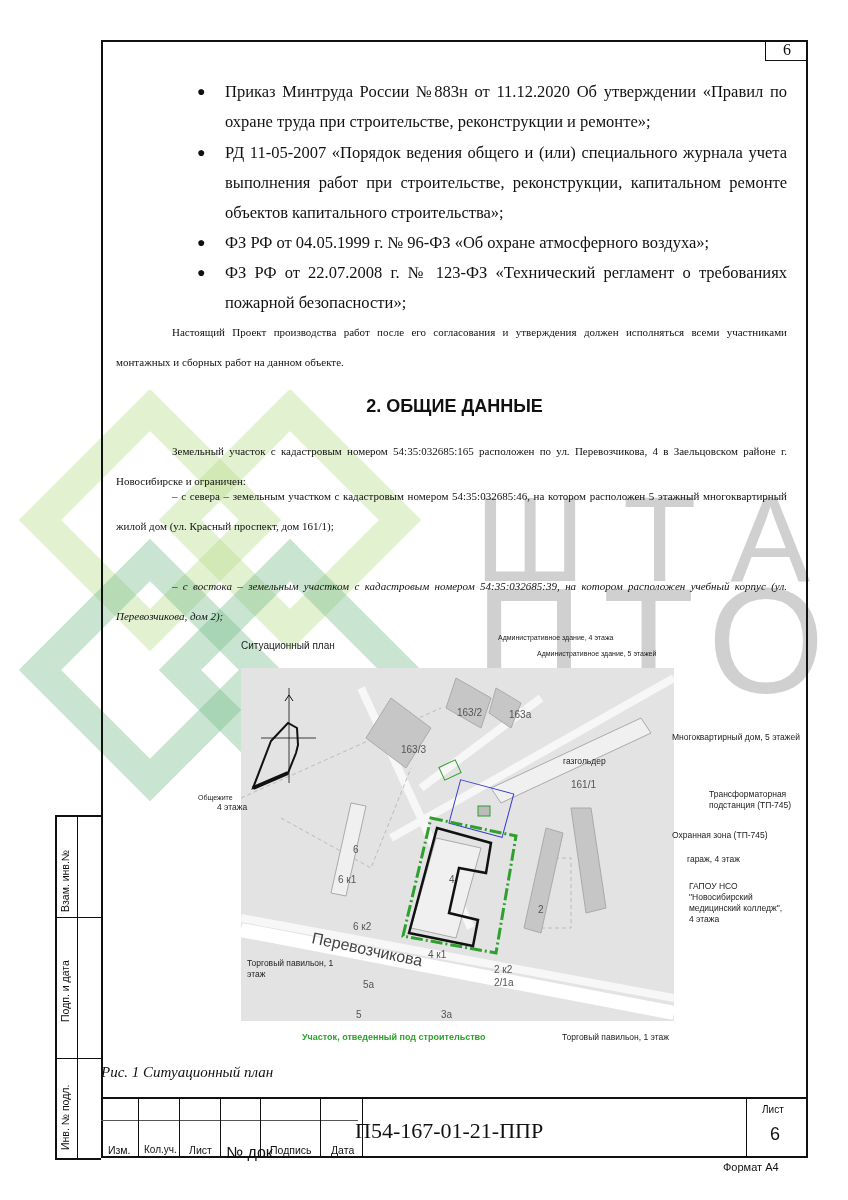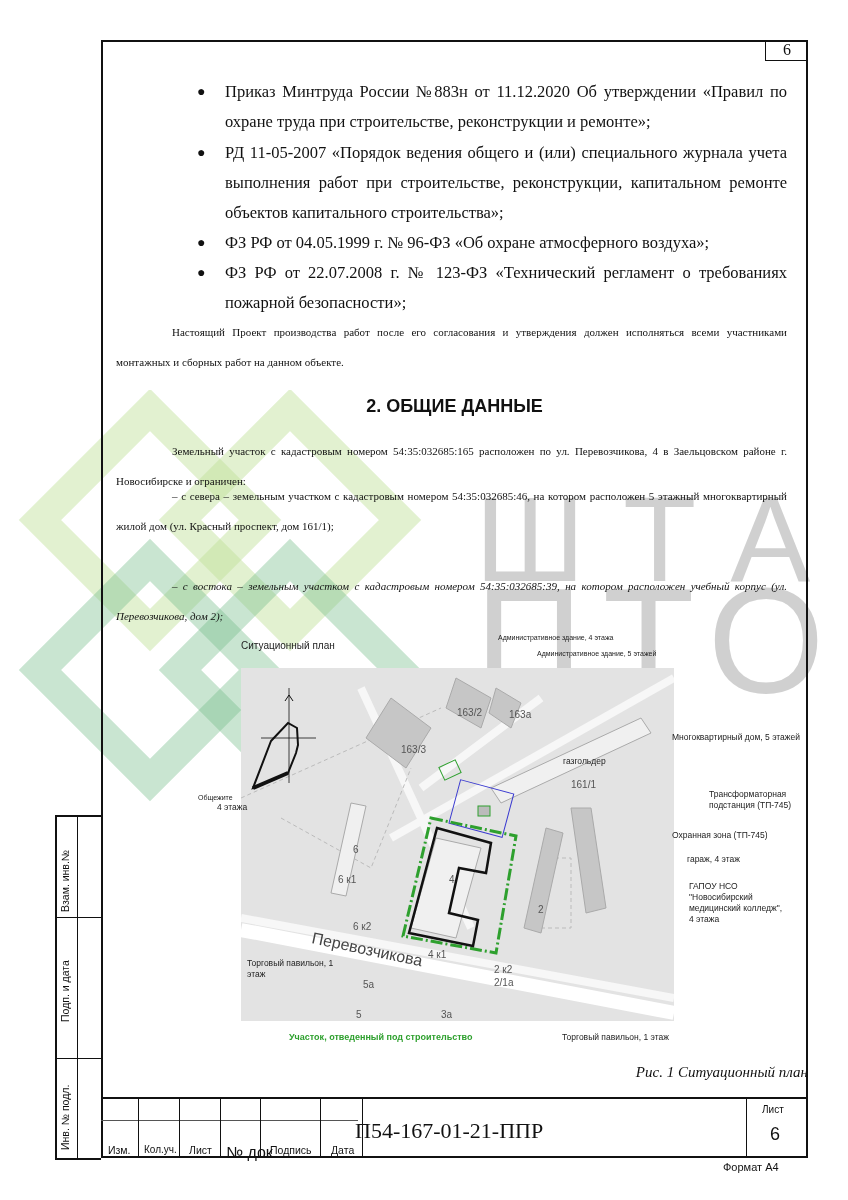--- a/index.html
+++ b/index.html
@@ -15,21 +15,21 @@
     .indent { text-indent: 56px; }
 
     
     .wm { position: absolute; pointer-events: none; }
     .wm-text { position: absolute; font-family: "Liberation Sans", sans-serif; color: rgba(120,120,120,0.35); font-weight: normal; }
 
     
     .map { position: absolute; left: 241px; top: 668px; width: 433px; height: 353px; background: #e3e3e3; overflow: hidden; }
     .map-label { position: absolute; font-family: "Liberation Sans", sans-serif; font-size: 8.5px; color: #222; line-height: 11px; padding-left: 32px; }
     .map-title { position: absolute; left: 241px; top: 640px; font-family: "Liberation Sans", sans-serif; font-size: 10px; color: #222; }
-    .caption { position: absolute; left: 101px; width: 707px; top: 1064px; text-align: right; font-style: italic; font-size: 15px; }
+    .caption { position: absolute; left: 101px; width: 707px; top: 1064px; text-align: left; font-style: italic; font-size: 15px; }
     .green-label { color: #2ea02e; font-weight: bold; font-size: 9px; }
 
     
     .tb { position: absolute; left: 101px; top: 1097px; width: 707px; height: 61px; border-top: 2px solid #111; box-sizing: border-box; }
     .tb-cell { position: absolute; box-sizing: border-box; font-family: "Liberation Sans", sans-serif; font-size: 10.5px; }
     .tb-vline { position: absolute; top: 0; width: 0; border-left: 1.5px solid #111; height: 59px; }
     .tb-hline { position: absolute; height: 0; border-top: 1px solid #555; }
     .doc-code { position: absolute; left: 355px; top: 1118px; font-size: 22px; font-family: "Liberation Serif", serif; }
     .format { position: absolute; left: 723px; top: 1161px; font-family: "Liberation Sans", sans-serif; font-size: 11px; }
 
@@ -153,21 +153,21 @@
 <div class="map-label" style="left:640px;top:732px;width:140px;">Многоквартирный дом, 5 этажей</div>
 <div class="map-label" style="left:531px;top:756px;">газгольдер</div>
 <div class="map-label" style="left:653px;top:789px;width:100px;margin-left:24px;">Трансформаторная подстанция (ТП-745)</div>
 <div class="map-label" style="left:640px;top:830px;">Охранная зона (ТП-745)</div>
 <div class="map-label" style="left:655px;top:854px;">гараж, 4 этаж</div>
 <div class="map-label" style="left:657px;top:881px;width:95px;">ГАПОУ НСО "Новосибирский медицинский колледж", 4 этажа</div>
 <div class="map-label" style="left:166px;top:792px;font-size:7px;">Общежите</div>
 <div class="map-label" style="left:185px;top:802px;">4 этажа</div>
 <div class="map-label" style="left:215px;top:958px;width:100px;">Торговый павильон, 1 этаж</div>
 <div class="map-label" style="left:530px;top:1032px;">Торговый павильон, 1 этаж</div>
-<div class="map-label green-label" style="left:257px;top:1032px;">Участок, отведенный под строительство</div>
+<div class="map-label green-label" style="left:270px;top:1032px;">Участок, отведенный под строительство</div>
 
 <div class="caption">Рис. 1 Ситуационный план</div>
 
 <div class="side"></div>
 <div style="position:absolute;left:77px;top:815px;height:345px;border-left:1.5px solid #111;"></div>
 <div style="position:absolute;left:55px;top:917px;width:46px;border-top:1.5px solid #111;"></div>
 <div style="position:absolute;left:55px;top:1058px;width:46px;border-top:1.5px solid #111;"></div>
 <div class="side-label" style="left:59px;top:912px;">Взам. инв.№</div>
 <div class="side-label" style="left:59px;top:1022px;">Подп. и дата</div>
 <div class="side-label" style="left:59px;top:1150px;">Инв. № подл.</div>

